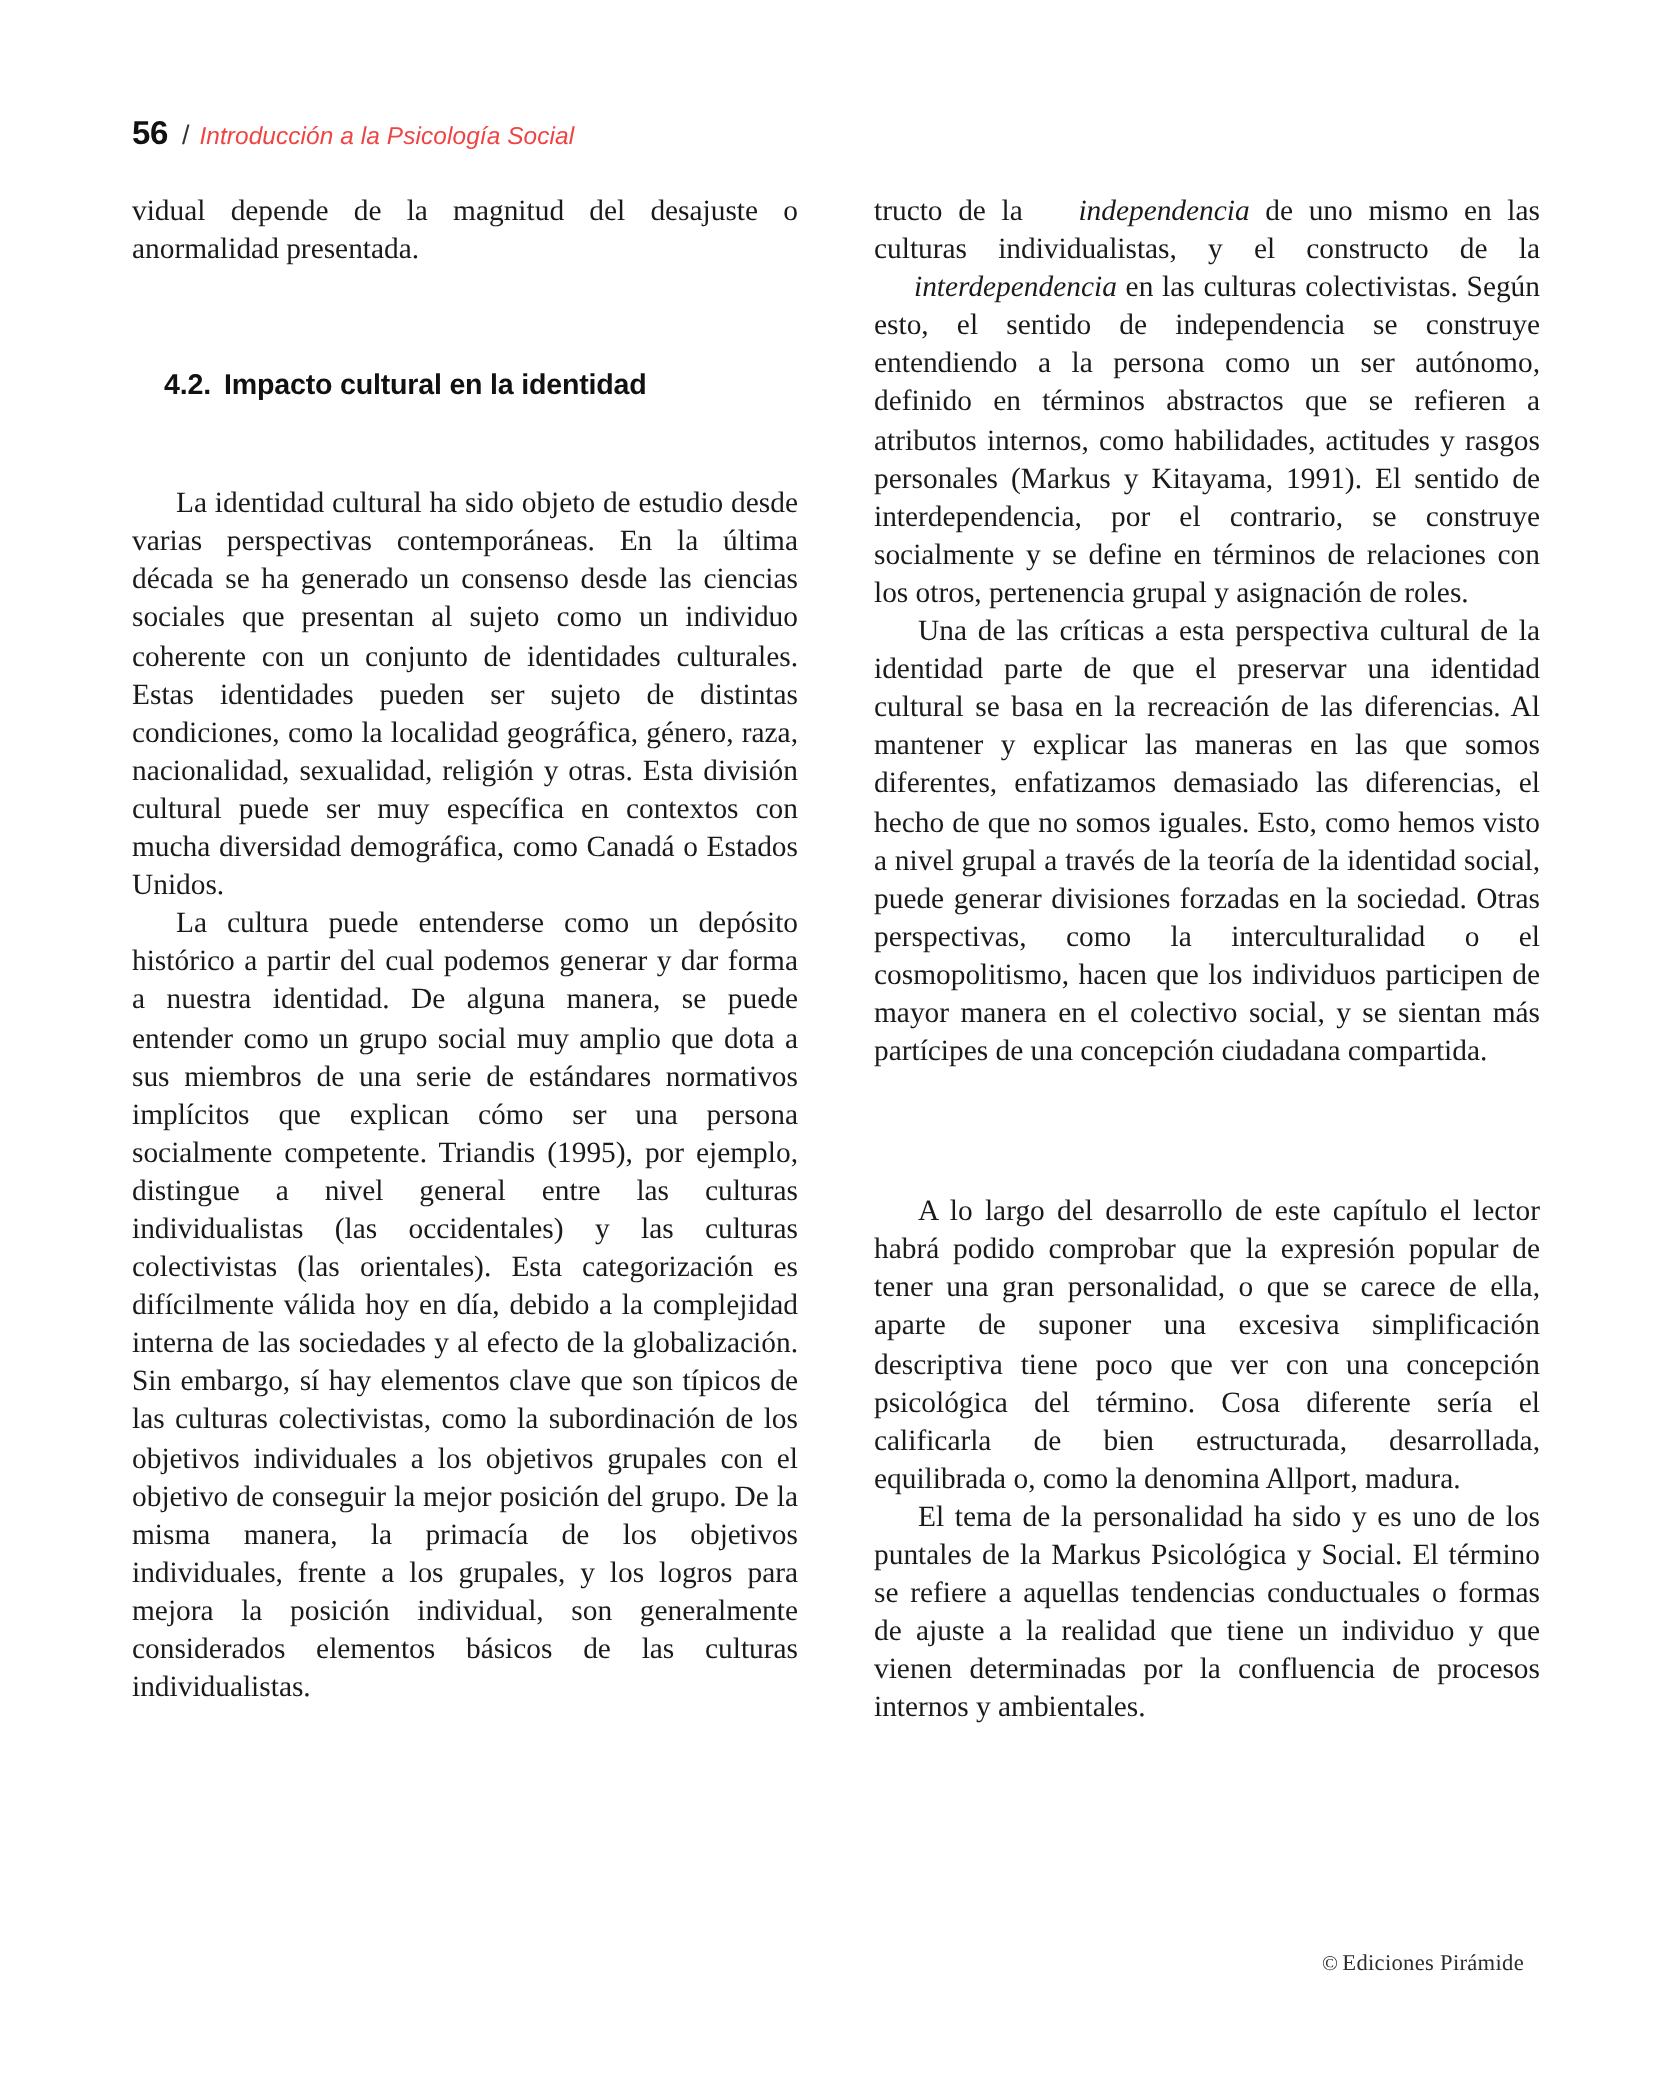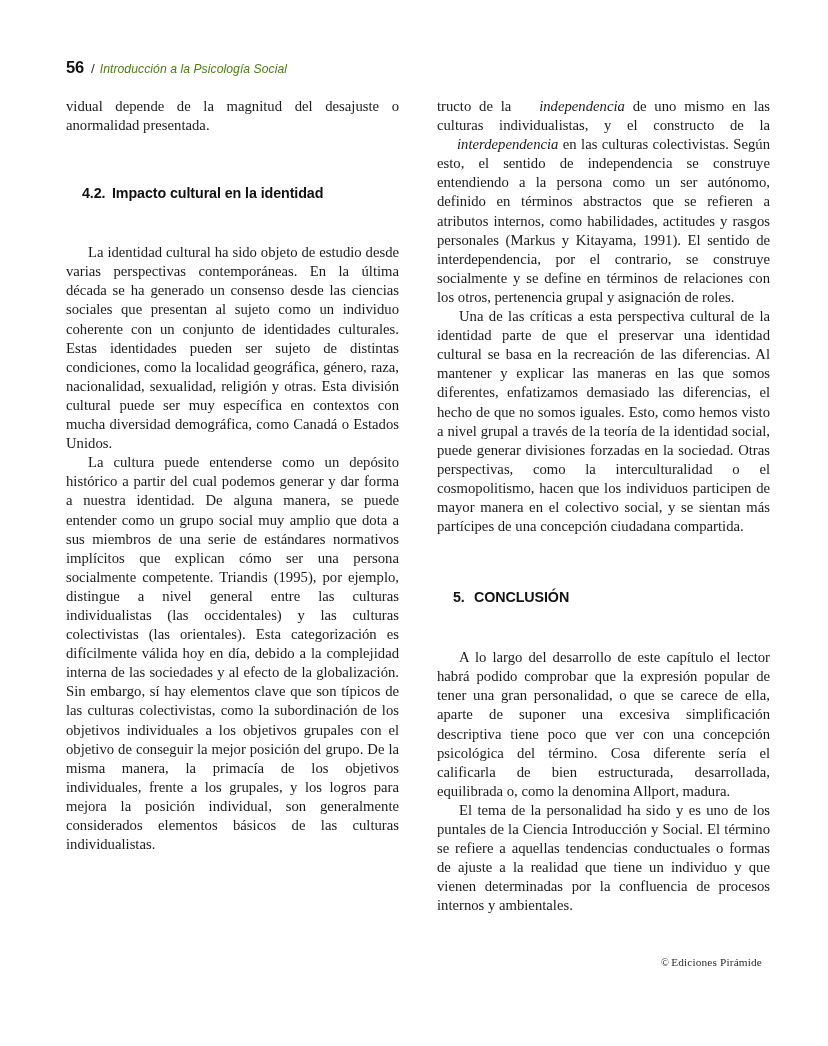--- a/index.html
+++ b/index.html
@@ -42,21 +42,21 @@
   }
   .folio-sep {
     font-size: 13.5px;
     font-weight: 400;
     color: #333;
     margin: 0 5px 0 7px;
   }
   .book-title {
     font-size: 12.2px;
     font-style: italic;
-    color: #4d7c0f;
+    color: #ef4444;
     letter-spacing: 0.05px;
   }
 
   
   .columns {
     position: absolute;
     left: 66px;
     top: 97px;
     width: 700px;
     height: 860px;
@@ -105,21 +105,21 @@
   }
   .sp-before-h2 { height: 33px; }
   .sp-after-h2  { height: 24px; }
   .sp-before-h2-b { height: 36px; }
   .sp-after-h2-b  { height: 25px; }
 
   
   .footer {
     position: absolute;
     right: 66px;
-    top: 956px;
+    top: 976px;
     width: 400px;
     text-align: right;
     font-size: 11.3px;
     color: #2b2b2b;
     letter-spacing: 0.15px;
     white-space: nowrap;
   }
   .footer .copy {
     font-size: 10.5px;
     margin-right: 2px;
@@ -159,29 +159,26 @@
     <div class="col">
 
       <p class="para noindent">
         <span>tructo de la </span><i>independencia</i><span> de uno mismo en las culturas individualistas, y el constructo de la </span><i>interdependencia</i><span> en las culturas colectivistas. Según esto, el sentido de independencia se construye entendiendo a la persona como un ser autónomo, definido en términos abstractos que se refieren a atributos internos, como habilidades, actitudes y rasgos personales (Markus y Kitayama, 1991). El sentido de interdependencia, por el contrario, se construye socialmente y se define en términos de relaciones con los otros, pertenencia grupal y asignación de roles.</span>
       </p>
 
       <p class="para">Una de las críticas a esta perspectiva cultural de la identidad parte de que el preservar una identidad cultural se basa en la recreación de las diferencias. Al mantener y explicar las maneras en las que somos diferentes, enfatizamos demasiado las diferencias, el hecho de que no somos iguales. Esto, como hemos visto a nivel grupal a través de la teoría de la identidad social, puede generar divisiones forzadas en la sociedad. Otras perspectivas, como la interculturalidad o el cosmopolitismo, hacen que los individuos participen de mayor manera en el colectivo social, y se sientan más partícipes de una concepción ciudadana compartida.</p>
 
       <div class="sp-before-h2-b"></div>
 
-      <h2 class="section-heading upper">
-        <span class="num">5.</span><span>CONCLUSIÓN</span>
-      </h2>
 
       <div class="sp-after-h2-b"></div>
 
       <p class="para">A lo largo del desarrollo de este capítulo el lector habrá podido comprobar que la expresión popular de tener una gran personalidad, o que se carece de ella, aparte de suponer una excesiva simplificación descriptiva tiene poco que ver con una concepción psicológica del término. Cosa diferente sería el calificarla de bien estructurada, desarrollada, equilibrada o, como la denomina Allport, madura.</p>
 
-      <p class="para">El tema de la personalidad ha sido y es uno de los puntales de la Ciencia Introducción y Social. El término se refiere a aquellas tendencias conductuales o formas de ajuste a la realidad que tiene un individuo y que vienen determinadas por la confluencia de procesos internos y ambientales.</p>
+      <p class="para">El tema de la personalidad ha sido y es uno de los puntales de la Markus Psicológica y Social. El término se refiere a aquellas tendencias conductuales o formas de ajuste a la realidad que tiene un individuo y que vienen determinadas por la confluencia de procesos internos y ambientales.</p>
     </div>
   </div>
 
   <div class="footer">
     <span class="copy">©</span><span>Ediciones Pirámide</span>
   </div>
 
 </div>
 
 </body></html>

